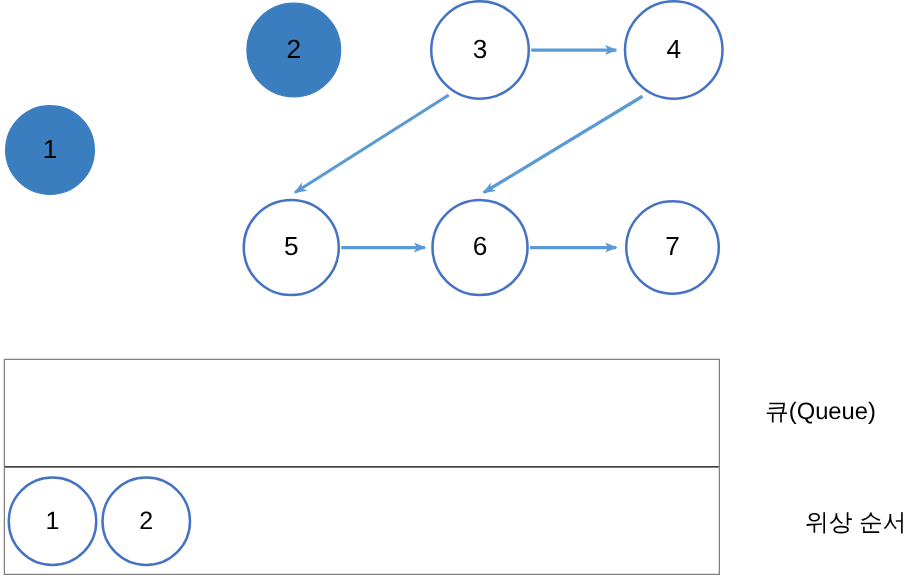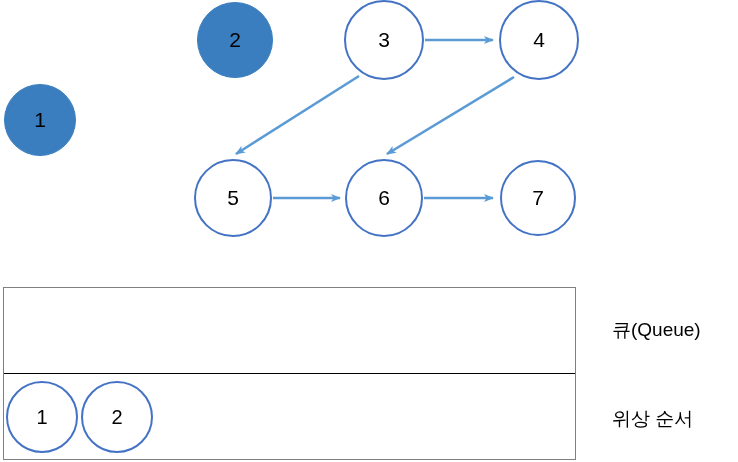--- a/index.html
+++ b/index.html
@@ -111,21 +111,21 @@
 
   
   .side-label {
     position: absolute;
     font-size: 19px;
     line-height: 1;
     color: #000000;
     white-space: nowrap;
   }
   #label-queue  { left: 612px; top: 320px; }
-  #label-order  { left: 612px; top: 409px; }
+  #label-order  { left: 644px; top: 409px; }
 </style>
 </head>
 <body>
 
 <div id="canvas">
 
   <svg id="edges" viewBox="0 0 738 462" width="738" height="462" xmlns="http://www.w3.org/2000/svg">
     <defs>
       <marker id="arrowhead" markerWidth="10" markerHeight="8" refX="9" refY="4" orient="auto" markerUnits="userSpaceOnUse">
         <path d="M 0 0 L 10 4 L 0 8 L 2.6 4 Z" fill="#5B9BD5"></path>

